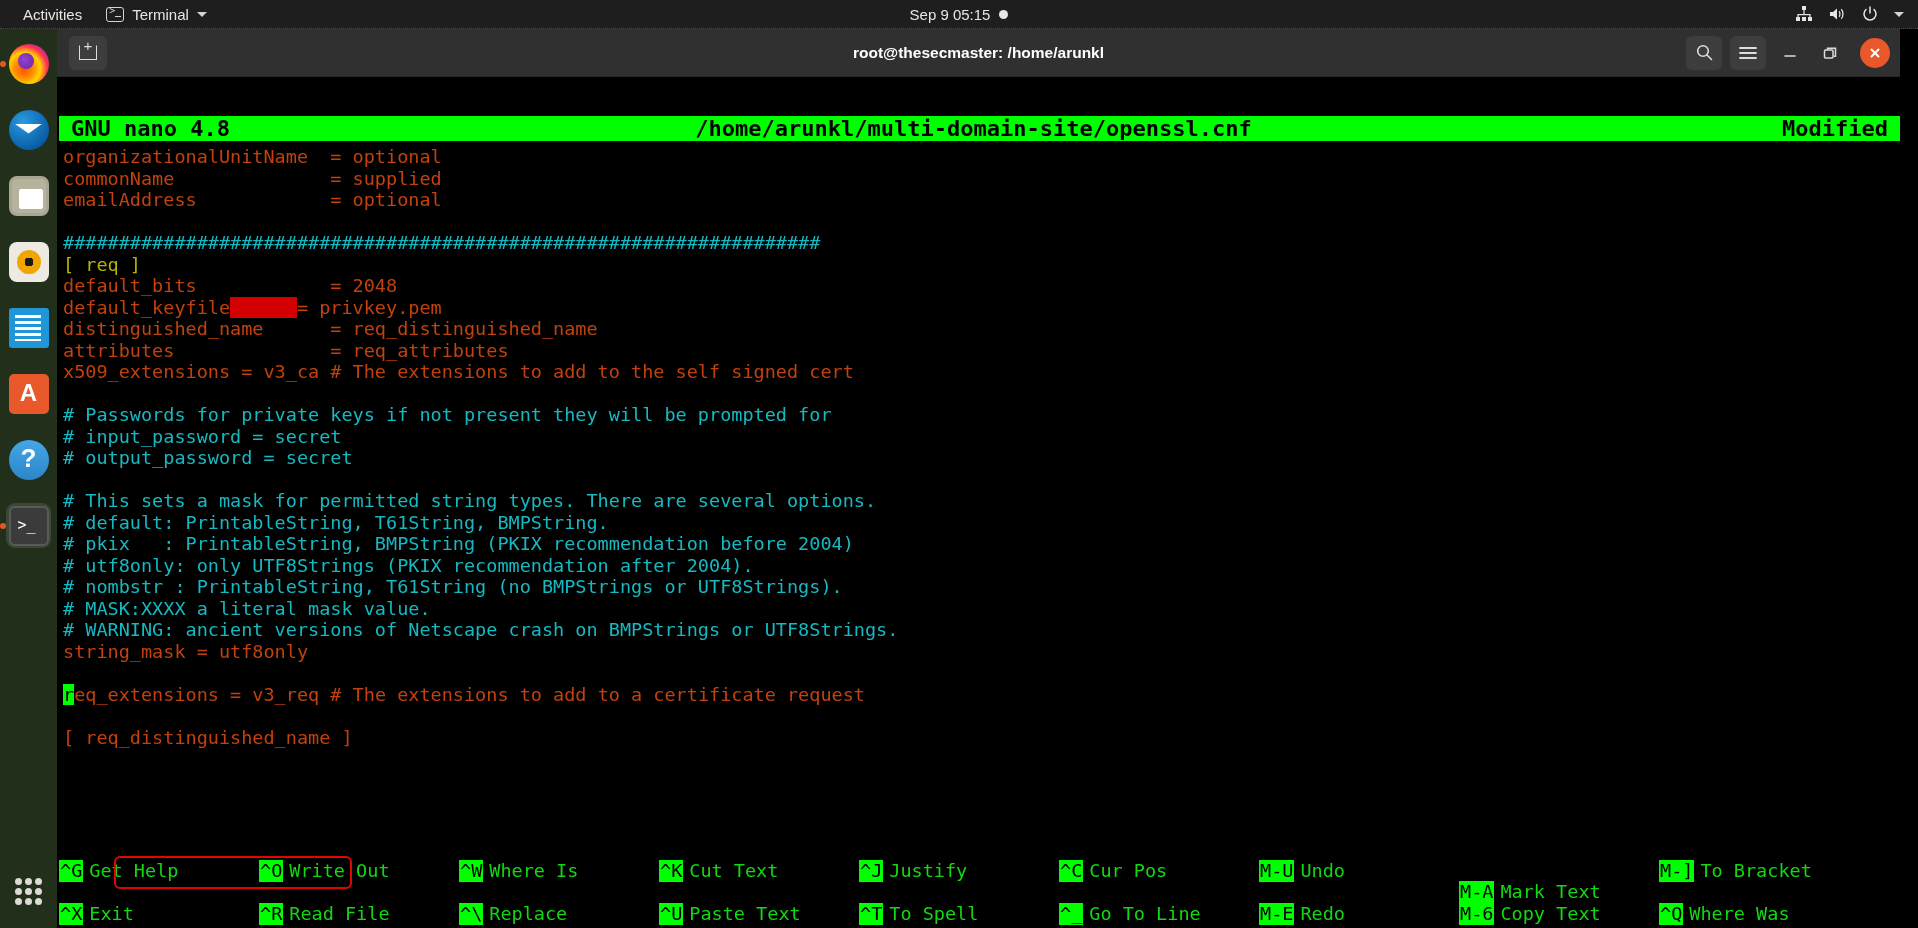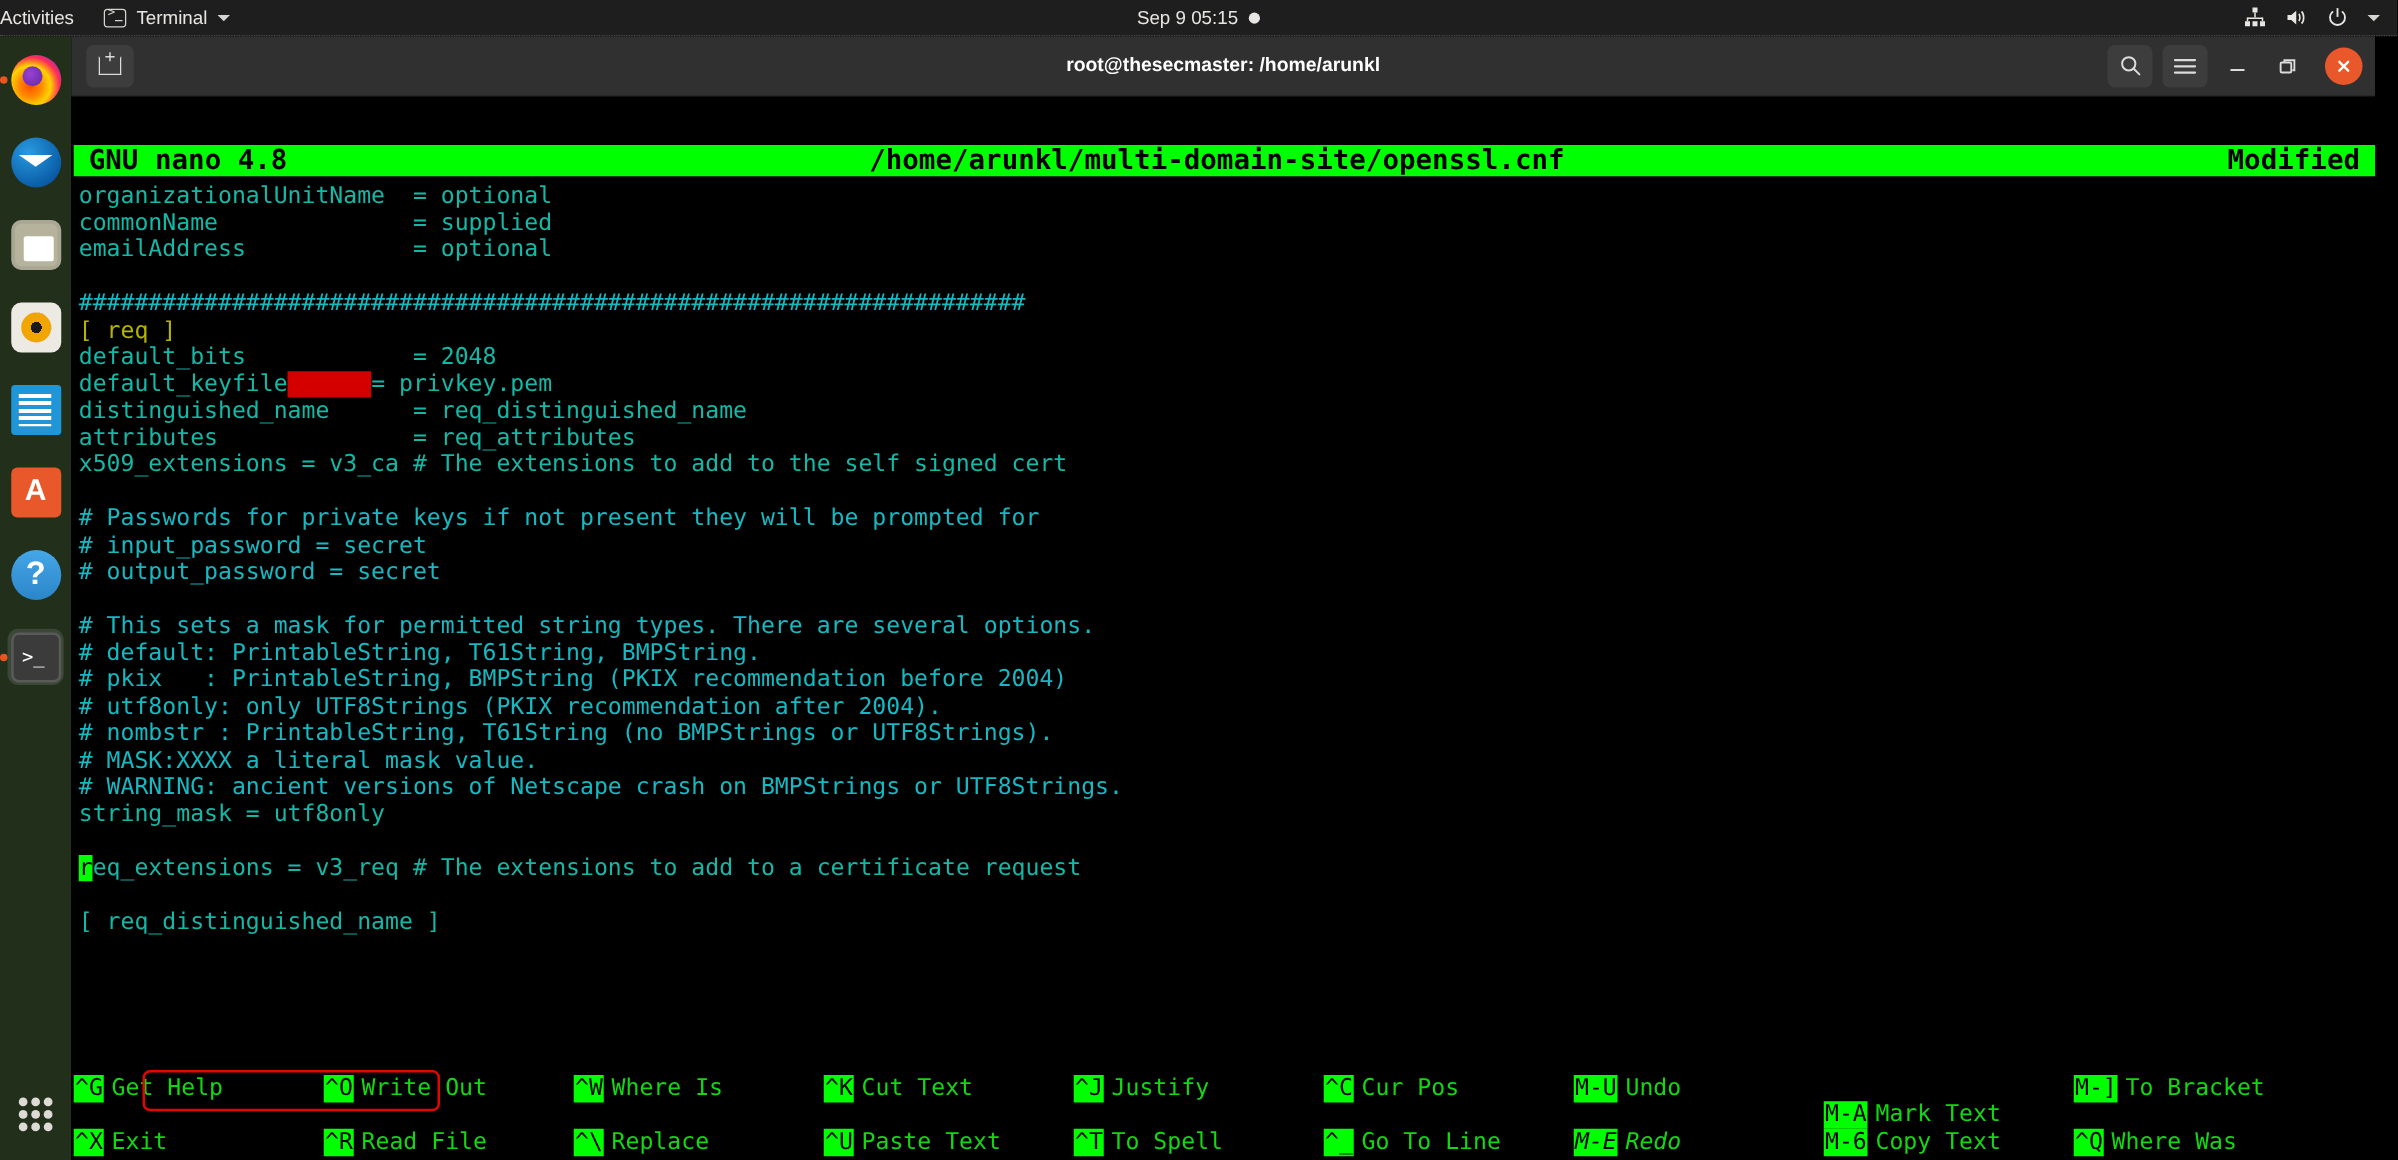--- a/index.html
+++ b/index.html
@@ -13,21 +13,21 @@
 
   
   .topbar {
     position: absolute; top: 0; left: 0; width: 1918px; height: 29px;
     background: #1e1e1e;
     display: flex; align-items: center;
     font-family: "Liberation Sans", sans-serif;
     font-size: 15px; color: #e8e6e3;
     border-bottom: 1px dotted #4a4a4a;
   }
-  .tb-activities { padding: 0 14px 0 0; height: 29px; line-height: 29px; cursor: pointer; }
+  .tb-activities { padding: 0 14px 0 23px; height: 29px; line-height: 29px; cursor: pointer; }
   .tb-app { display: flex; align-items: center; gap: 8px; padding: 0 10px; height: 29px; cursor: pointer; }
   .tb-appicon {
     width: 18px; height: 15px; border: 1.6px solid #d6d4d1; border-radius: 3px;
     position: relative; display: inline-block;
   }
   .tb-appicon::before {
     content: ">"; position: absolute; left: 2px; top: -3px;
     font-size: 10px; color: #d6d4d1; font-family: "DejaVu Sans Mono", monospace;
   }
   .tb-appicon::after {
@@ -140,21 +140,21 @@
   }
   .nano-ver { white-space: pre; }
   .nano-path { position: absolute; left: 0; right: 12px; text-align: center; }
   .nano-mod { margin-left: auto; white-space: pre; }
 
   .nano-body {
     font-family: "DejaVu Sans Mono", monospace; font-size: 18.5px; line-height: 21.5px;
     padding: 5px 0 0 2px; color: #00dd00; white-space: pre;
   }
   .ln { height: 21.5px; position: relative; padding-left: 2px; }
-  .c-green { color: #14b8a6; }
+  .c-green { color: #c2410c; }
   .c-cyan  { color: #16b9c2; }
   .c-yellow{ color: #b5b500; }
   .redact { display:inline-block; background:#d40000; color:transparent; }
 
   .hl-box {
     position: absolute; left: 57px; top: 740px; width: 238px; height: 33px;
     border: 2.5px solid #e10600; border-radius: 6px; pointer-events: none; z-index: 5;
   }
   .cursor-block { display:inline-block; background:#00ff00; color:#000; }
 
@@ -373,21 +373,21 @@
               <span class="klabel">Paste Text</span>
             </div>
             <div class="keycell" style="width: 200px;">
               <span class="kbd">^T</span>
               <span class="klabel">To Spell</span>
             </div>
             <div class="keycell" style="width: 200px;">
               <span class="kbd">^_</span>
               <span class="klabel">Go To Line</span>
             </div>
-            <div class="keycell" style="width: 200px; font-style: italic;">
+            <div class="keycell" style="width: 200px;">
               <span class="kbd">M-E</span>
               <span class="klabel">Redo</span>
             </div>
             <div class="keycell" style="width: 200px;">
               <span class="kbd">M-6</span>
               <span class="klabel">Copy Text</span>
             </div>
             <div class="keycell" style="width: 200px;">
               <span class="kbd">^Q</span>
               <span class="klabel">Where Was</span>

